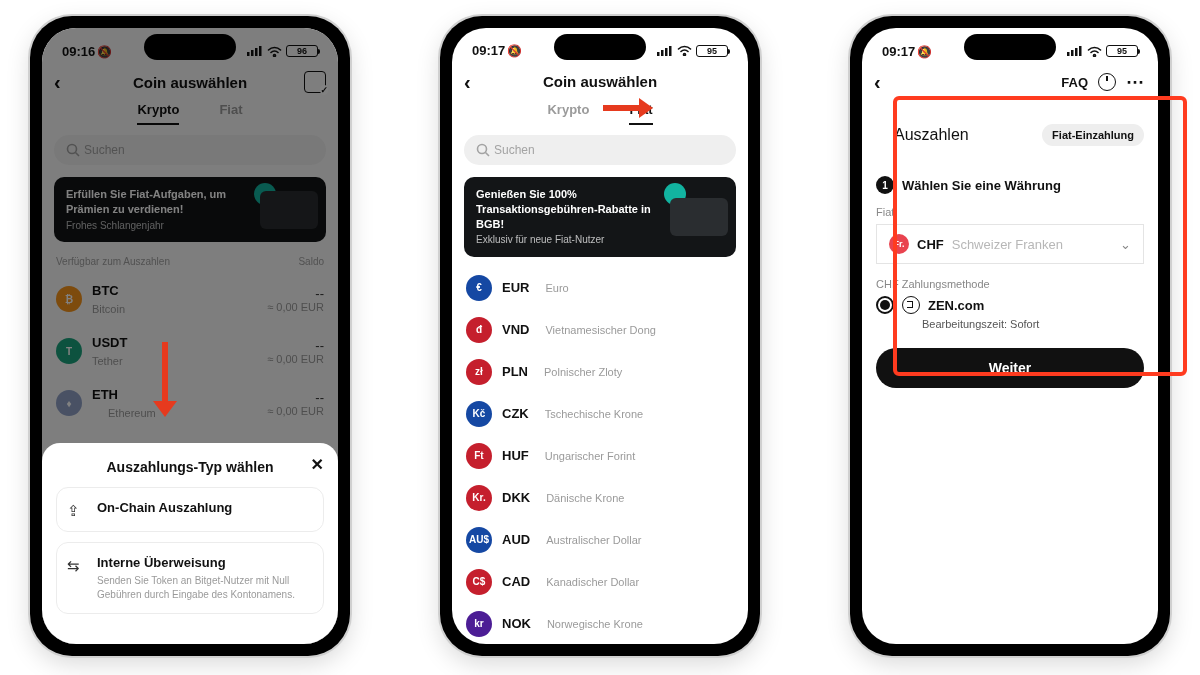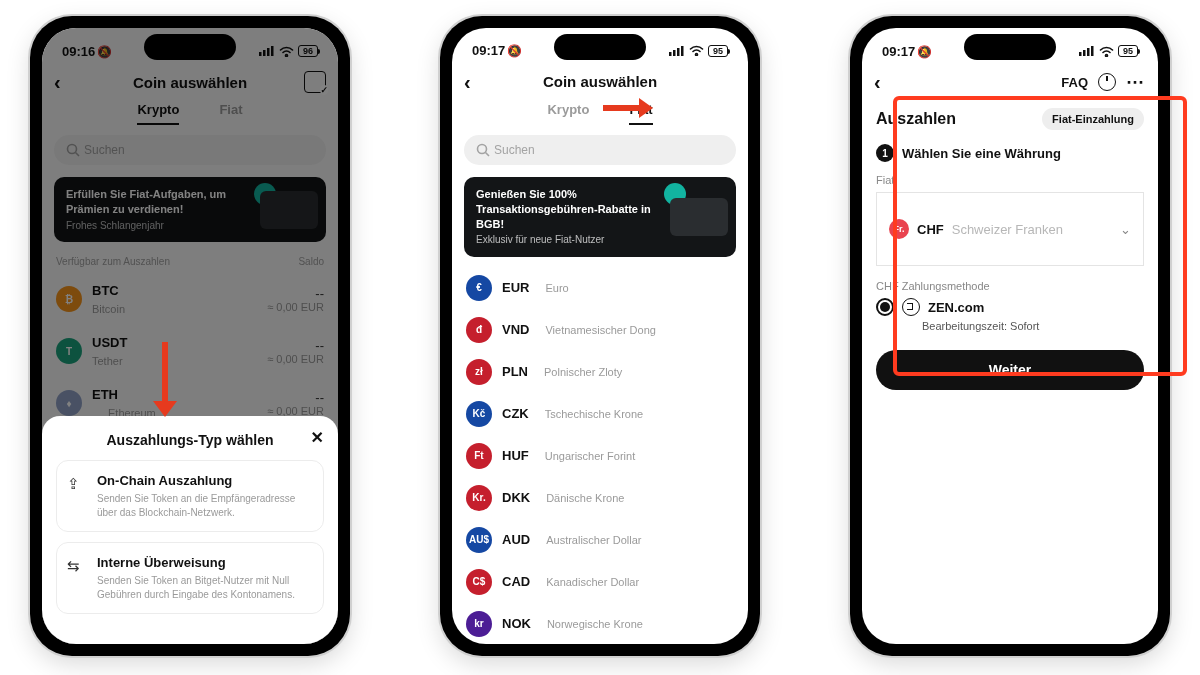--- a/index.html
+++ b/index.html
@@ -66,21 +66,21 @@
     padding: 8px 20px 0;
     height: 30px;
     font-size: 13px;
     font-weight: 700;
   }
   .sb-right { display:flex; align-items:center; gap:4px; }
   .sb-right svg { display:block; }
   .battery {
     display:inline-flex; align-items:center; gap:2px;
     border: 1.5px solid #111; border-radius: 3px;
-    padding: 0 4px; font-size: 9px; font-weight:700;
+    padding: 0 10px; font-size: 9px; font-weight:700;
     position:relative;
     text-align:right;
   }
   .battery::after { content:""; position:absolute; right:-3px; top:3px; width:2px; height:5px; background:#111; border-radius:0 2px 2px 0;}
   .bell { font-size:12px; margin-left:2px; }
   
   .navhdr {
     display:flex; align-items:center; justify-content:center;
     position:relative; height:32px; font-weight:700; font-size:15px;
   }
@@ -157,27 +157,27 @@
   .arrow-line-h {
     height:6px; width:36px; background:#e63a1e; display:inline-block; vertical-align:middle;
   }
   .arrow-head-right {
     display:inline-block; vertical-align:middle;
     width:0;height:0;border-top:10px solid transparent;border-bottom:10px solid transparent;border-left:14px solid #e63a1e;
   }
   
   .s3-body { padding: 10px 14px 0; }
   .s3-hdr { display:flex; align-items:center; justify-content:space-between; margin-bottom:14px;}
-  .s3-hdr h3 { margin:0; font-size:16px; font-weight:700;}
+  .s3-hdr h3 { margin:18px; font-size:16px; font-weight:400;}
   .pill { background:#eee; border-radius:14px; font-size:11px; padding:5px 10px; font-weight:600;}
   .steptitle { display:flex; align-items:center; gap:8px; font-weight:800; font-size:13px; margin-bottom:12px;}
   .stepnum { width:18px;height:18px;border-radius:50%; background:#111; color:#fff; font-size:10px; display:flex; align-items:center; justify-content:center;}
   .lbl { font-size:11px; color:#888; margin-bottom:6px;}
   .select {
-    border:1px solid #e4e4e4; border-radius:0; padding:26px 12px;
+    border:1px solid #e4e4e4; border-radius:0; padding:9px 12px;
     display:flex; align-items:center; gap:8px; font-size:13px; margin-bottom:14px;
   }
   .select .chev { margin-left:auto; color:#888;}
   .radio-row { display:flex; align-items:center; gap:8px; font-size:13px; }
   .radio {
     width:14px;height:14px;border:2px solid #111;border-radius:50%; position:relative; flex:0 0 auto;
   }
   .radio.sel::after{content:"";position:absolute;inset:2px;border-radius:50%;background:#111;}
   .subnote { font-size:11px; color:#555; margin:4px 0 0 46px;}
   .cta {
@@ -271,21 +271,20 @@
       </div>
 
       <div class="dim"></div>
 
       <div class="sheet">
         <h4>Auszahlungs-Typ wählen</h4>
         <span class="close">✕</span>
         <div class="card">
           <span class="ic">⇪</span>
           <div class="ct">On-Chain Auszahlung</div>
-          <div class="cd">Senden Sie Token an die Empfängeradresse über das Blockchain-Netzwerk.</div>
         </div>
         <div class="card">
           <span class="ic">⇆</span>
           <div class="ct">Interne Überweisung</div>
           <div class="cd">Senden Sie Token an Bitget-Nutzer mit Null Gebühren durch Eingabe des Kontonamens.</div>
         </div>
       </div>
     </div>
   </div>
 

